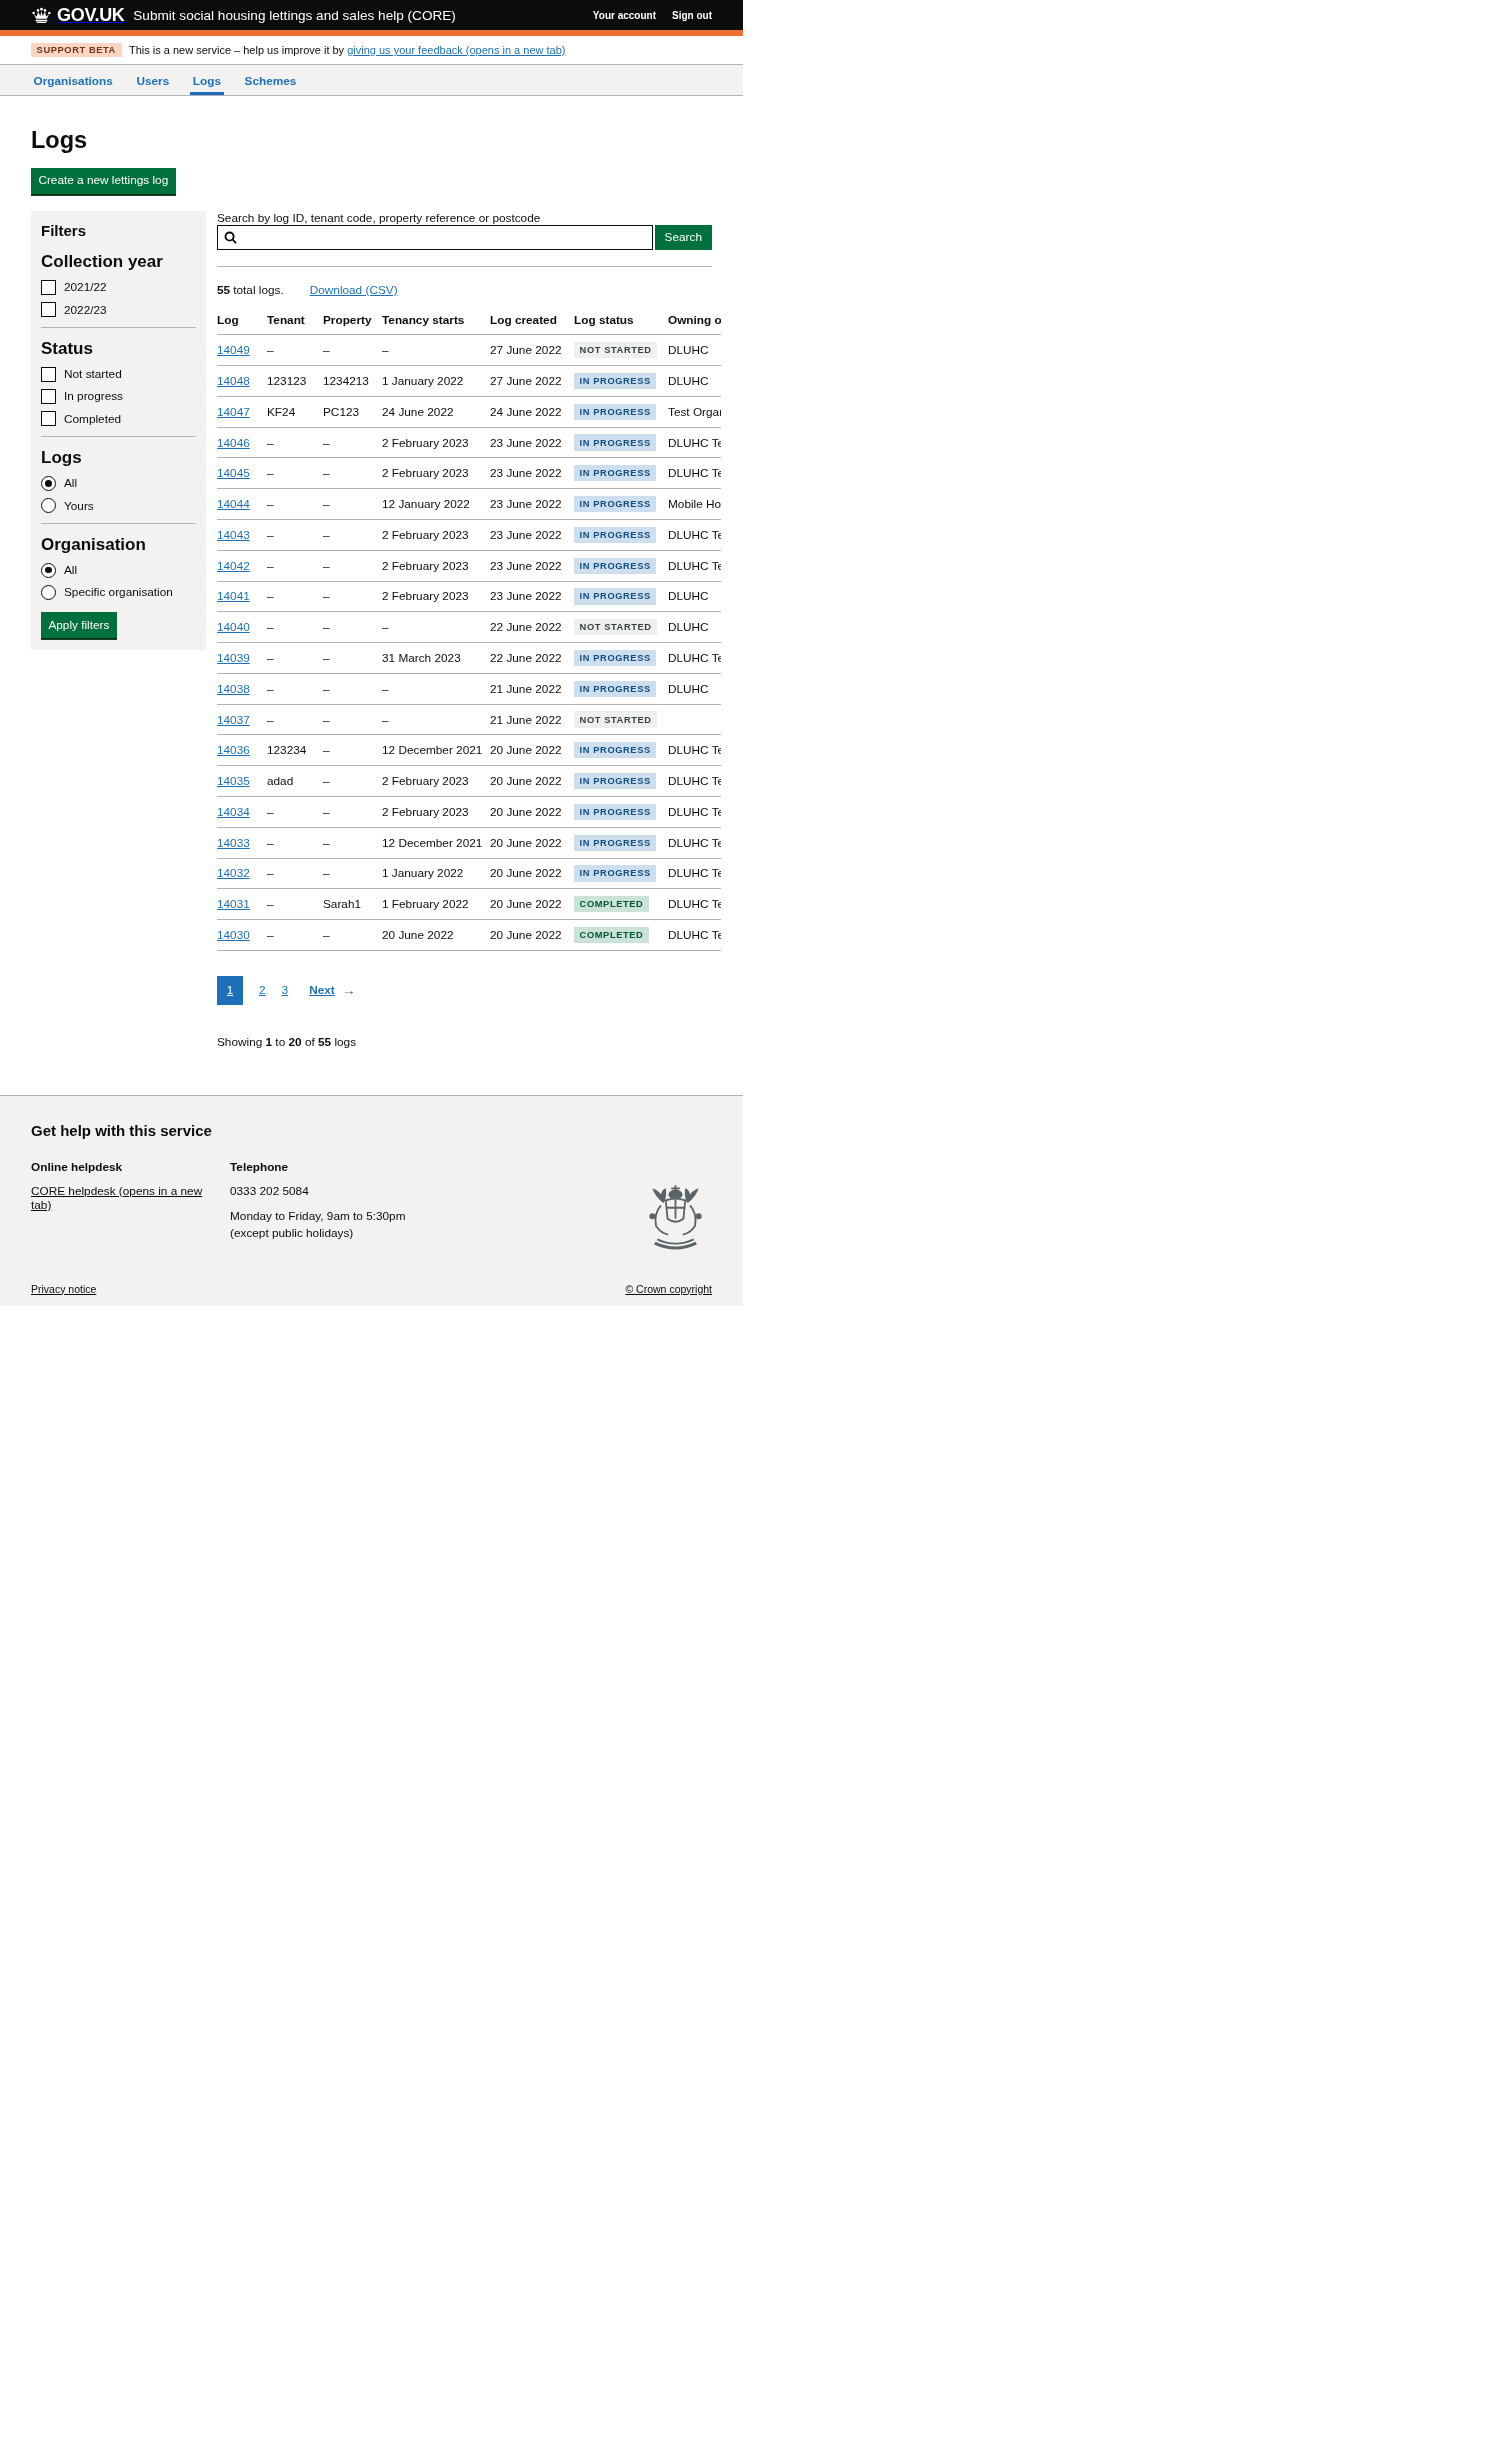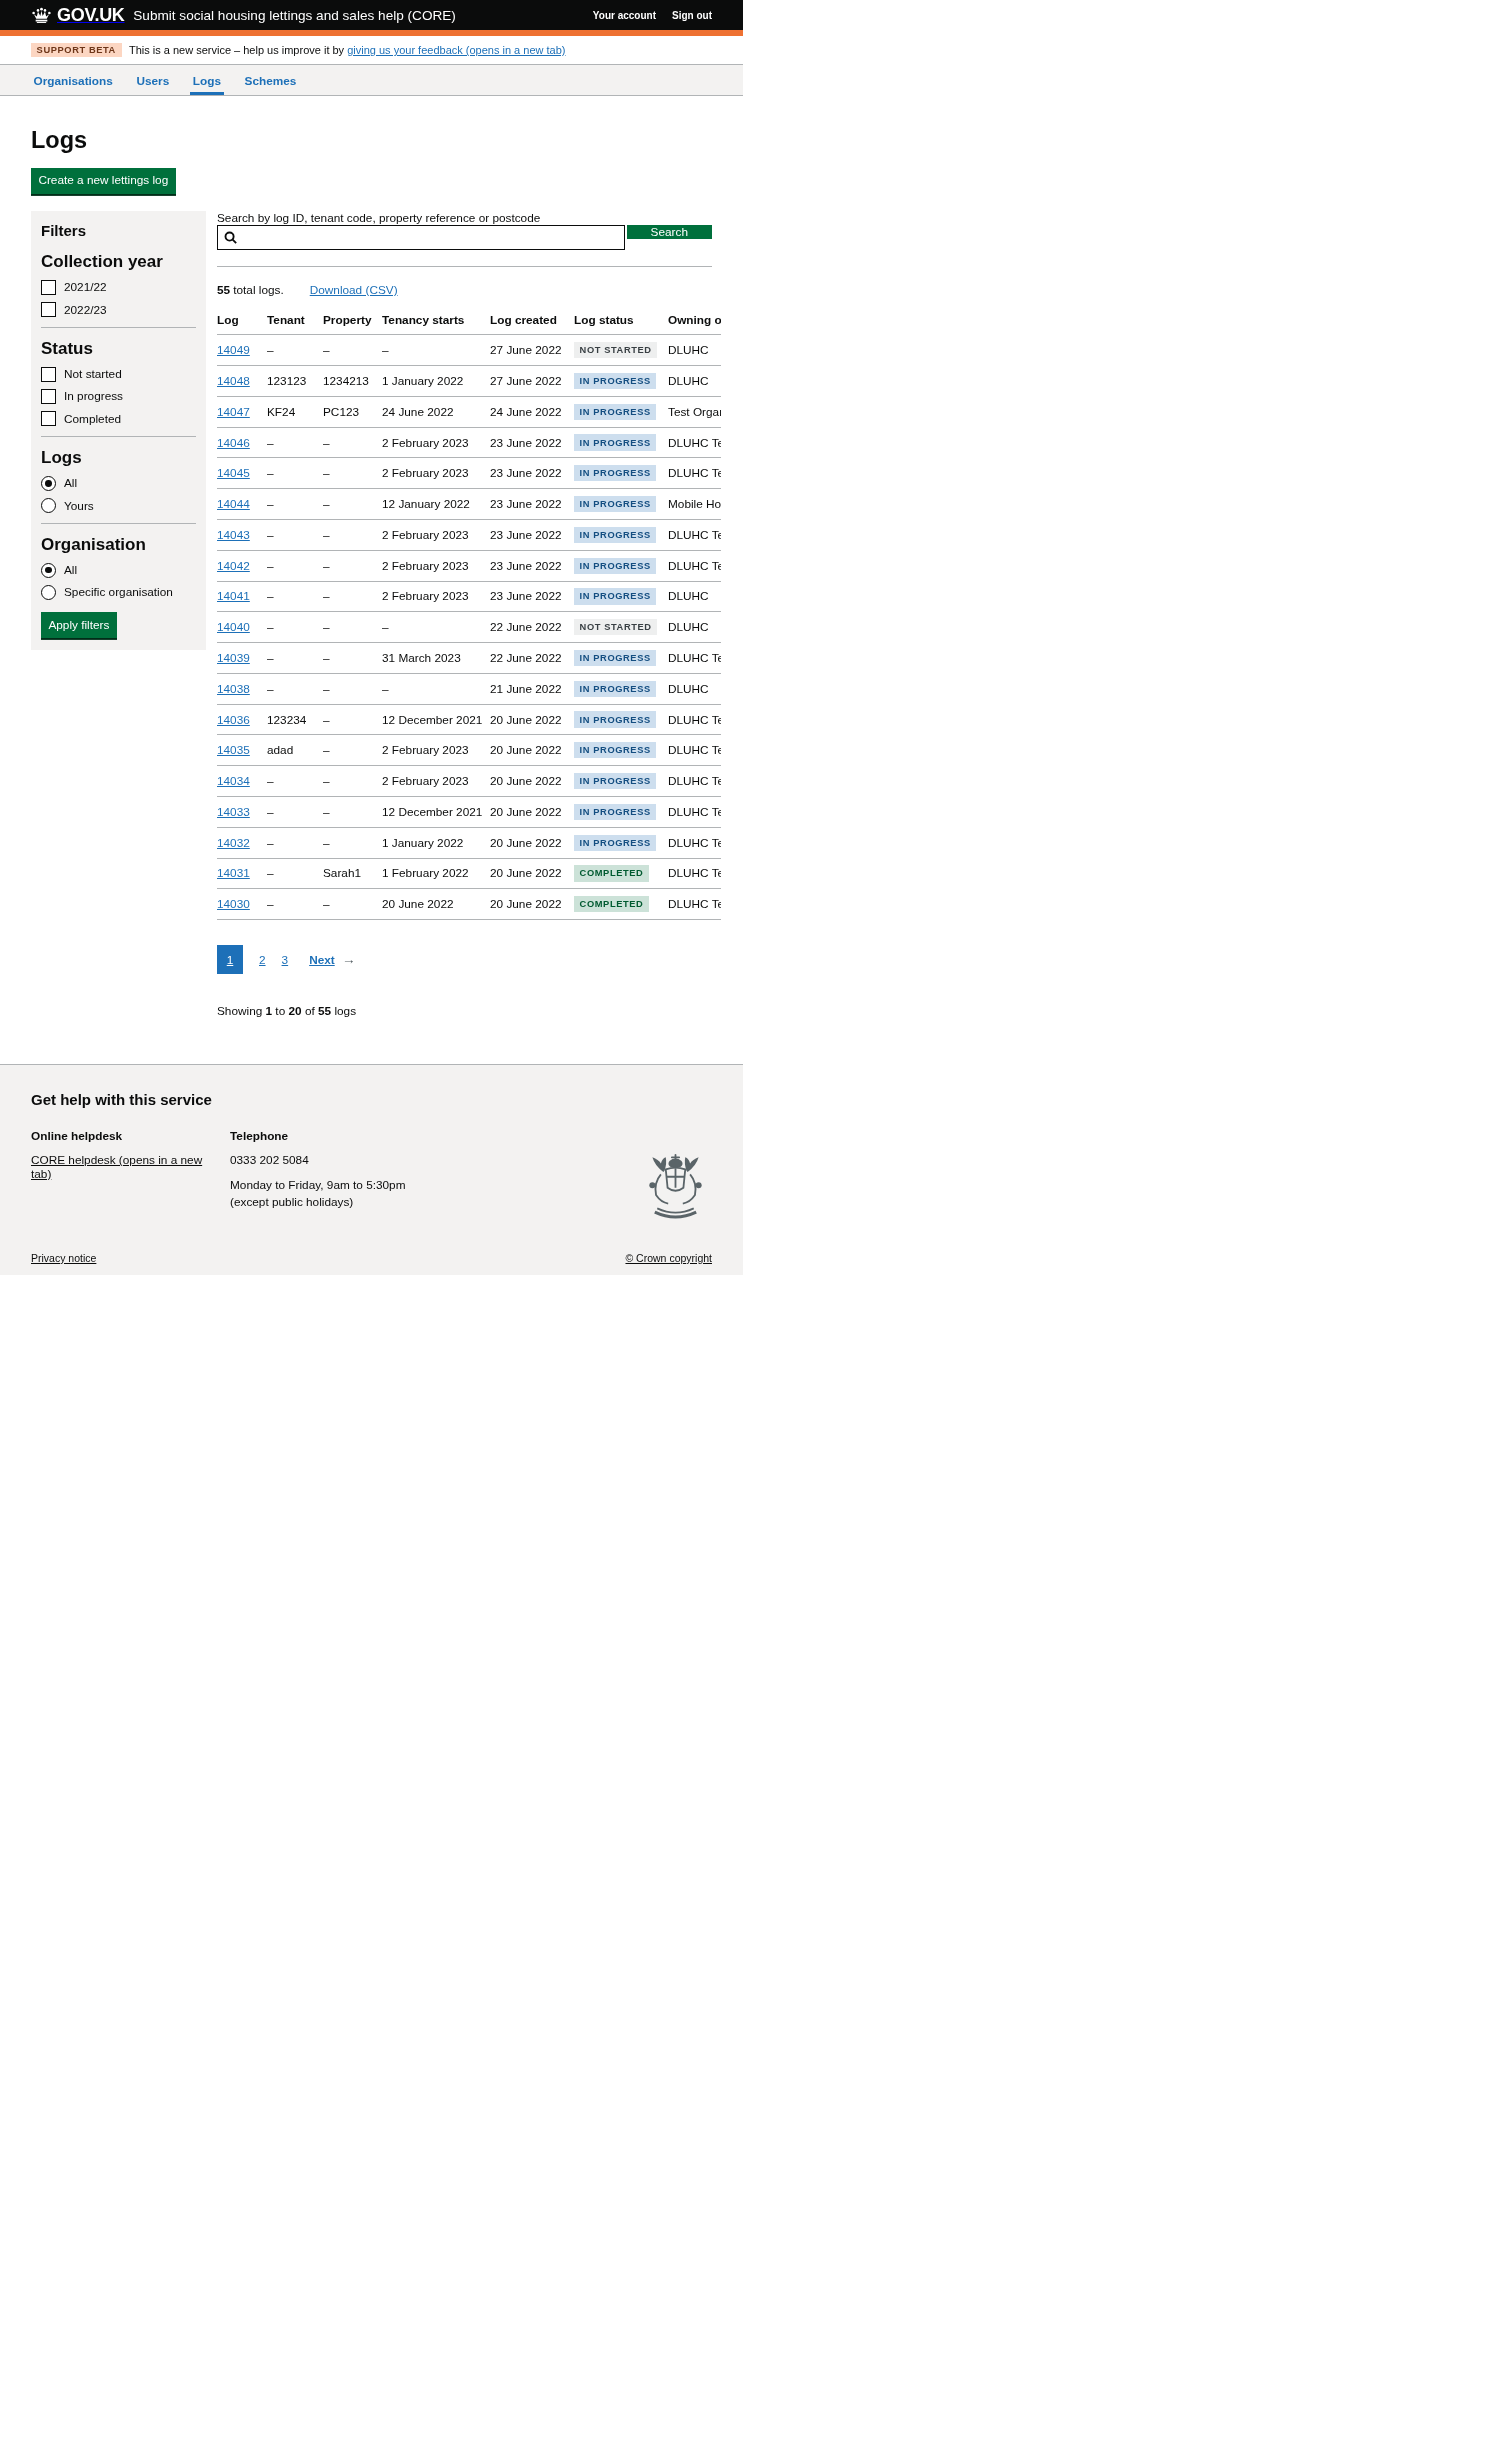--- a/index.html
+++ b/index.html
@@ -75,21 +75,21 @@
   .search-label { font-size: 11.8px; margin-bottom: 5px; }
   .search-row { display: flex; }
   .search-input-wrap { position: relative; flex: 1 1 auto; }
   .search-input {
     width: 100%; height: 25px; border: 1.2px solid #0b0c0c; font-size: 11.8px;
     font-family: inherit; padding: 0 5px 0 25px; background: #fff;
   }
   .search-icon { position: absolute; left: 6.2px; top: 5px; }
   .search-btn {
     flex: 0 0 auto; margin-left: 1.9px; background: #00703c; color: #fff; border: 0;
-    font-family: inherit; font-size: 11.8px; padding: 0 24px; height: 14px; cursor: pointer;
+    font-family: inherit; font-size: 11.8px; padding: 0 10px; height: 25px; cursor: pointer;
   }
   .results-divider { border: 0; border-top: 1.2px solid #b1b4b6; margin: 16px 0 0; }
   .results-line { margin-top: 16px; font-size: 11.8px; display: flex; align-items: baseline; }
   .results-total { font-weight: 700; }
   .results-caption { margin-left: 3.1px; }
   .download-link { margin-left: 26px; color: #1d70b8; font-size: 11.8px; }
 
   
   .table-clip { width: 504px; overflow: hidden; margin-top: 8.7px; }
   table.logs-table { border-collapse: collapse; table-layout: fixed; width: 644px; }
@@ -387,20 +387,29 @@
               <tr>
                 <td class="col-log"><a class="log-link" href="#">14038</a></td>
                 <td class="col-tenant">–</td>
                 <td class="col-property">–</td>
                 <td class="col-tenancy">–</td>
                 <td class="col-created">21 June 2022</td>
                 <td class="col-status"><span class="status-tag tag-blue">IN PROGRESS</span></td>
                 <td class="col-owning">DLUHC</td>
               </tr>
               <tr>
+                <td class="col-log"><a class="log-link" href="#">14037</a></td>
+                <td class="col-tenant">–</td>
+                <td class="col-property">–</td>
+                <td class="col-tenancy">–</td>
+                <td class="col-created">21 June 2022</td>
+                <td class="col-status"><span class="status-tag tag-grey">NOT STARTED</span></td>
+                <td class="col-owning"></td>
+              </tr>
+              <tr>
                 <td class="col-log"><a class="log-link" href="#">14036</a></td>
                 <td class="col-tenant">123234</td>
                 <td class="col-property">–</td>
                 <td class="col-tenancy">12 December 2021</td>
                 <td class="col-created">20 June 2022</td>
                 <td class="col-status"><span class="status-tag tag-blue">IN PROGRESS</span></td>
                 <td class="col-owning">DLUHC Tes</td>
               </tr>
               <tr>
                 <td class="col-log"><a class="log-link" href="#">14035</a></td>

